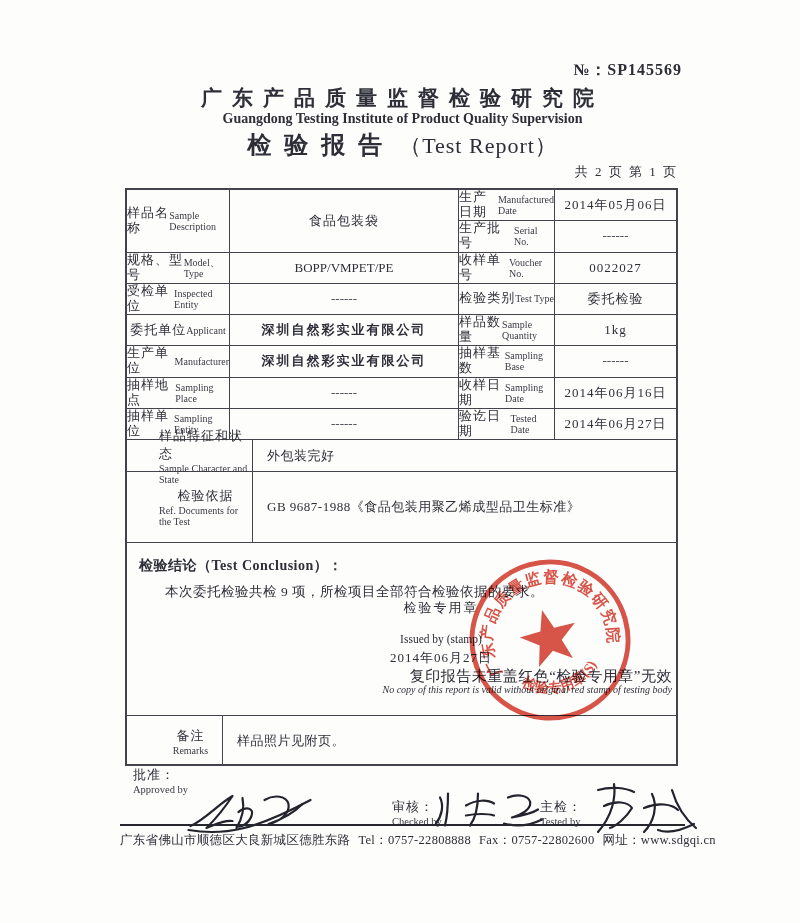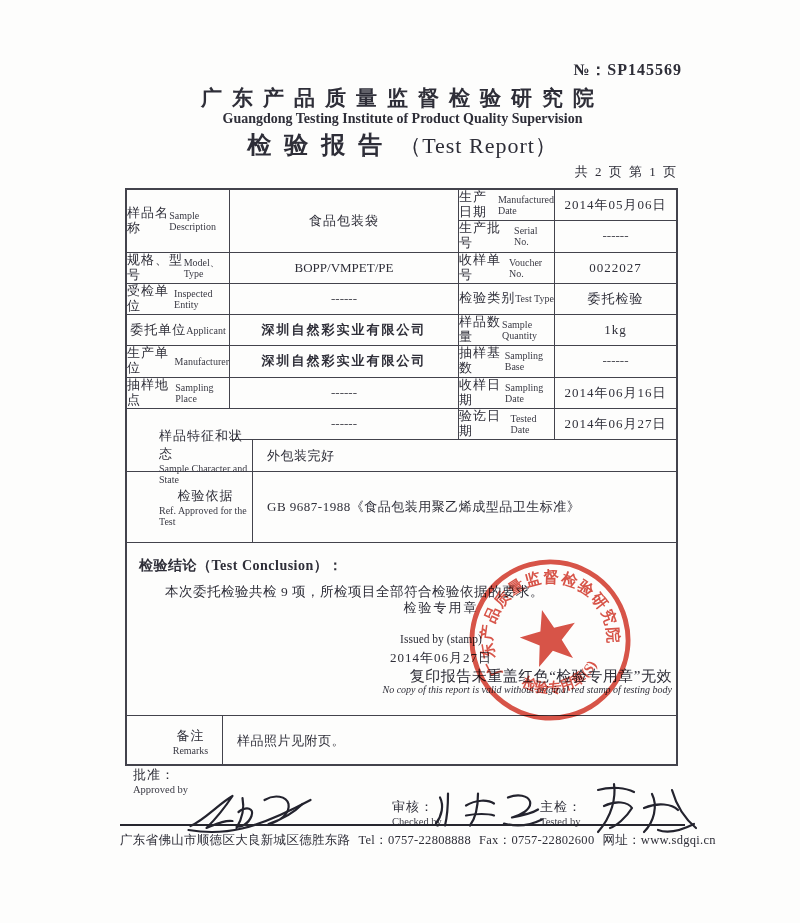--- a/index.html
+++ b/index.html
@@ -166,40 +166,44 @@
         <span class="cn">抽样地点</span>
         <span class="en">Sampling Place</span>
       </div>
       <div class="cell vcell dash" style="grid-column:2;grid-row:7">------</div>
       <div class="cell" style="grid-column:3;grid-row:7">
         <span class="cn">收样日期</span>
         <span class="en">Sampling Date</span>
       </div>
       <div class="cell vcell c4" style="grid-column:4;grid-row:7">2014年06月16日</div>
 
+      <div class="cell" style="grid-column:1;grid-row:8">
+        <span class="cn">抽样单位</span>
+        <span class="en">Sampling Entity</span>
+      </div>
       <div class="cell vcell dash" style="grid-column:2;grid-row:8">------</div>
       <div class="cell" style="grid-column:3;grid-row:8">
         <span class="cn">验讫日期</span>
         <span class="en">Tested Date</span>
       </div>
       <div class="cell vcell c4" style="grid-column:4;grid-row:8">2014年06月27日</div>
     </div>
 
     <div class="full-row row-character">
       <div class="fr-label">
         <span class="cn">样品特征和状态</span>
         <span class="en">Sample Character and State</span>
       </div>
       <div class="fr-value">外包装完好</div>
     </div>
 
     <div class="full-row row-reference">
       <div class="fr-label">
         <span class="cn">检验依据</span>
-        <span class="en">Ref. Approved for the Test</span>
+        <span class="en">Ref. Documents for the Test</span>
       </div>
       <div class="fr-value">GB 9687-1988《食品包装用聚乙烯成型品卫生标准》</div>
     </div>
 
     <div class="conclusion">
       <div class="concl-heading">检验结论（Test Conclusion）：</div>
       <div class="concl-body">本次委托检验共检 9 项，所检项目全部符合检验依据的要求。</div>
 
       <div class="seal-texts">
         <div class="seal-center">

